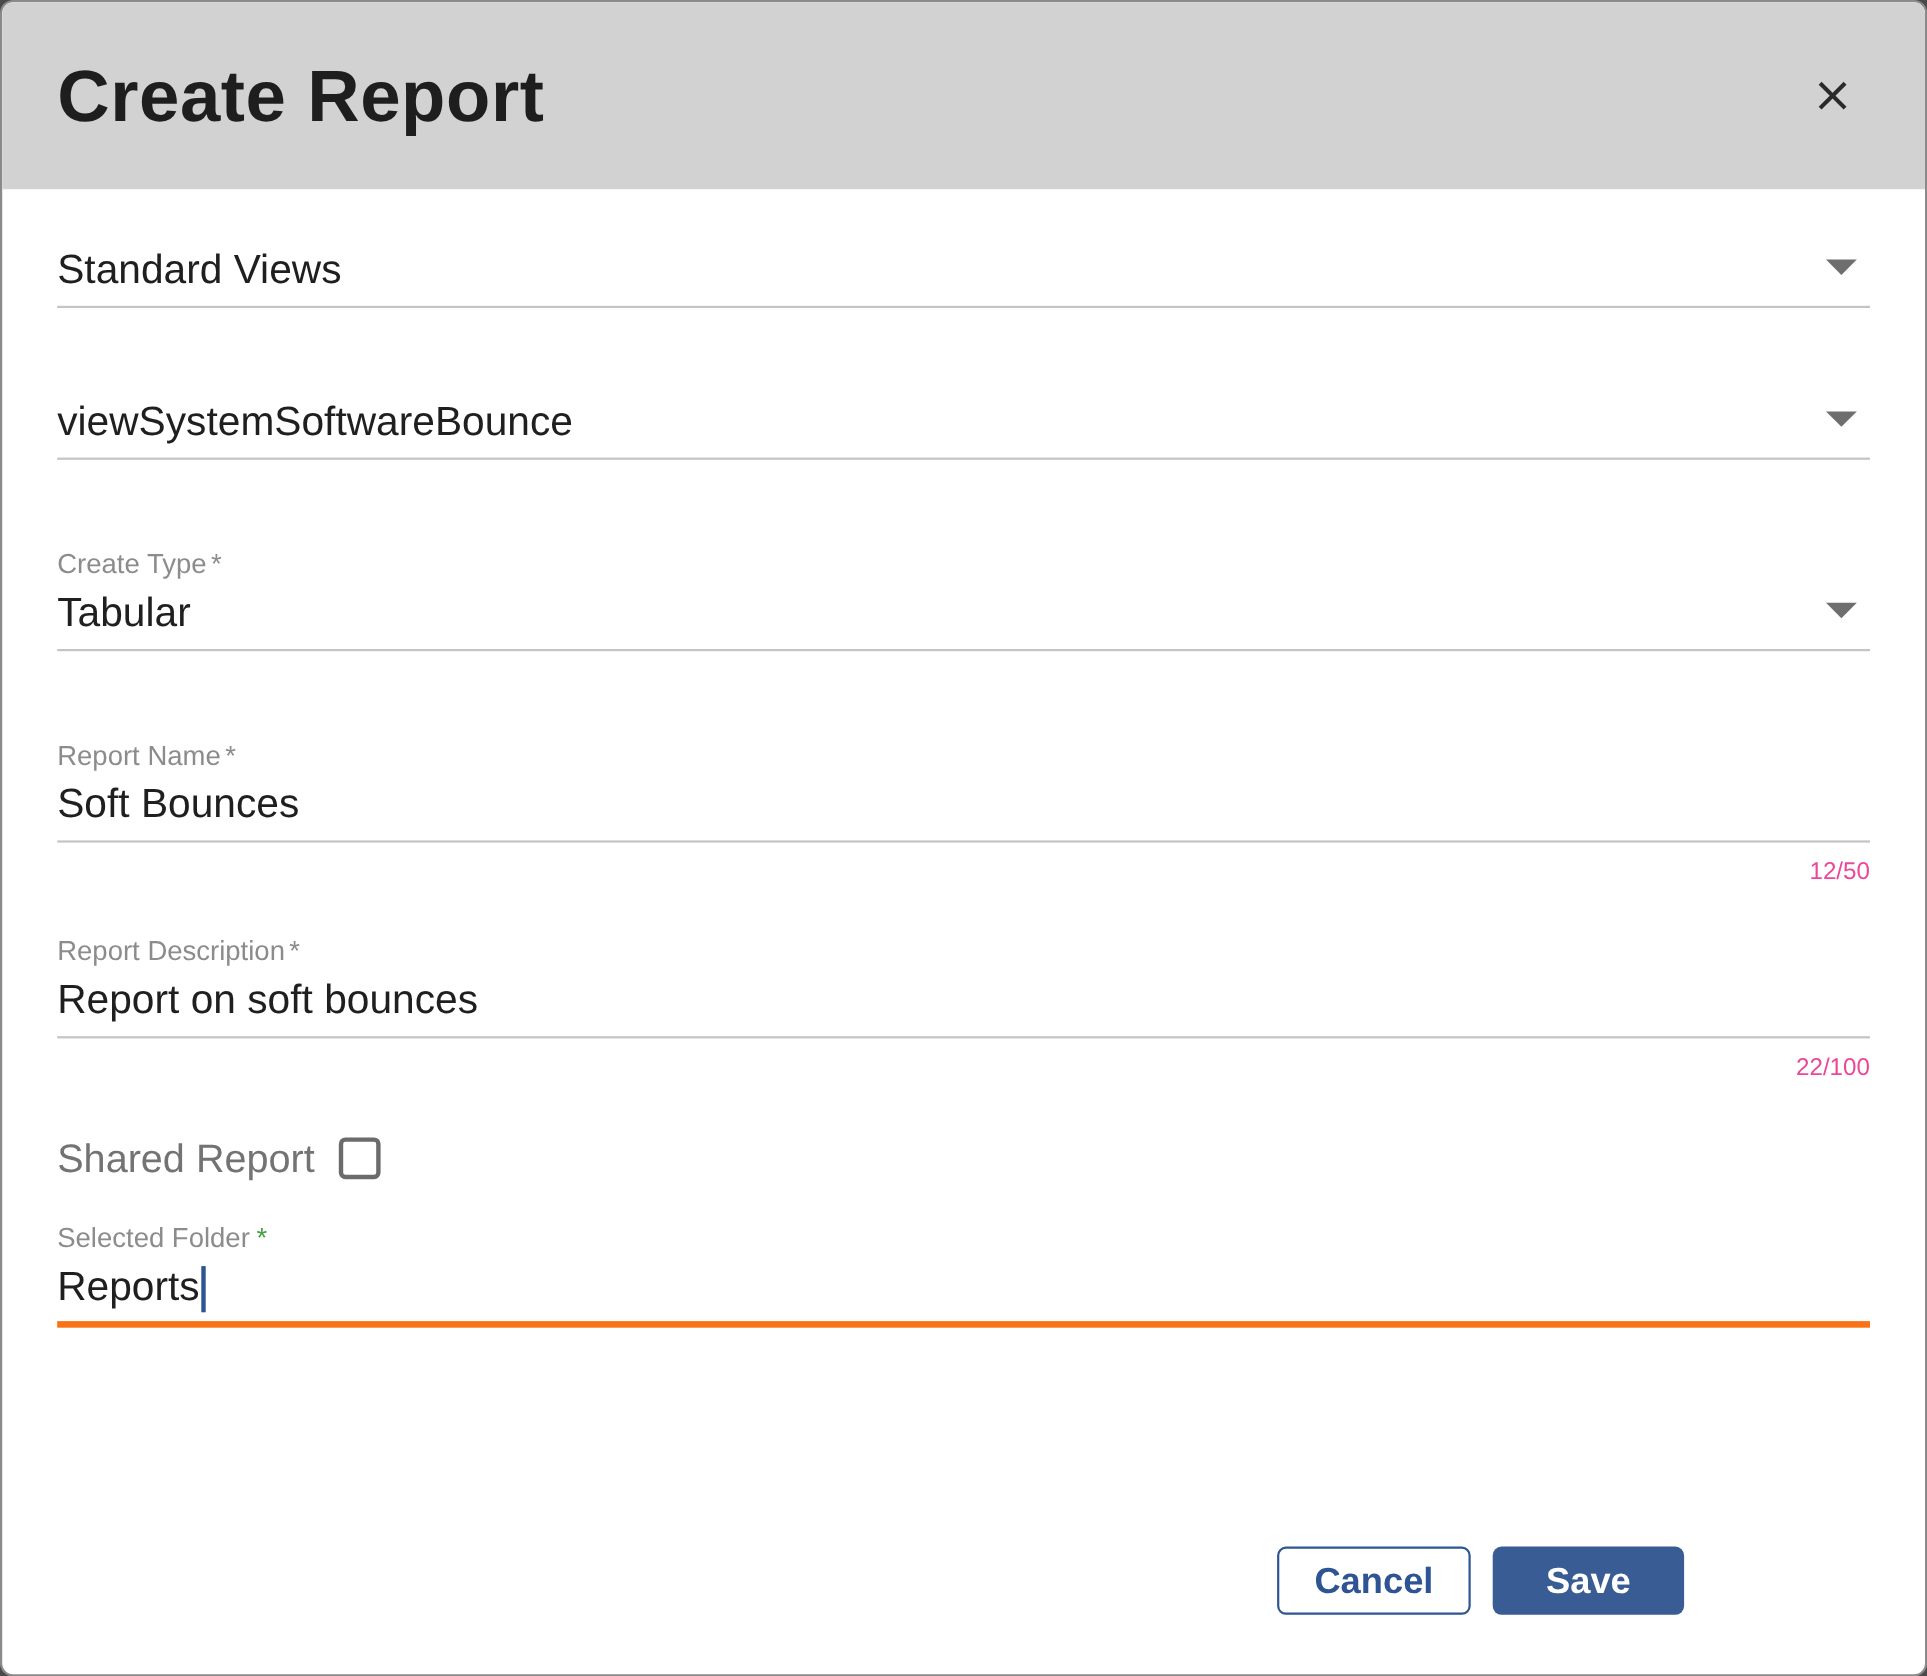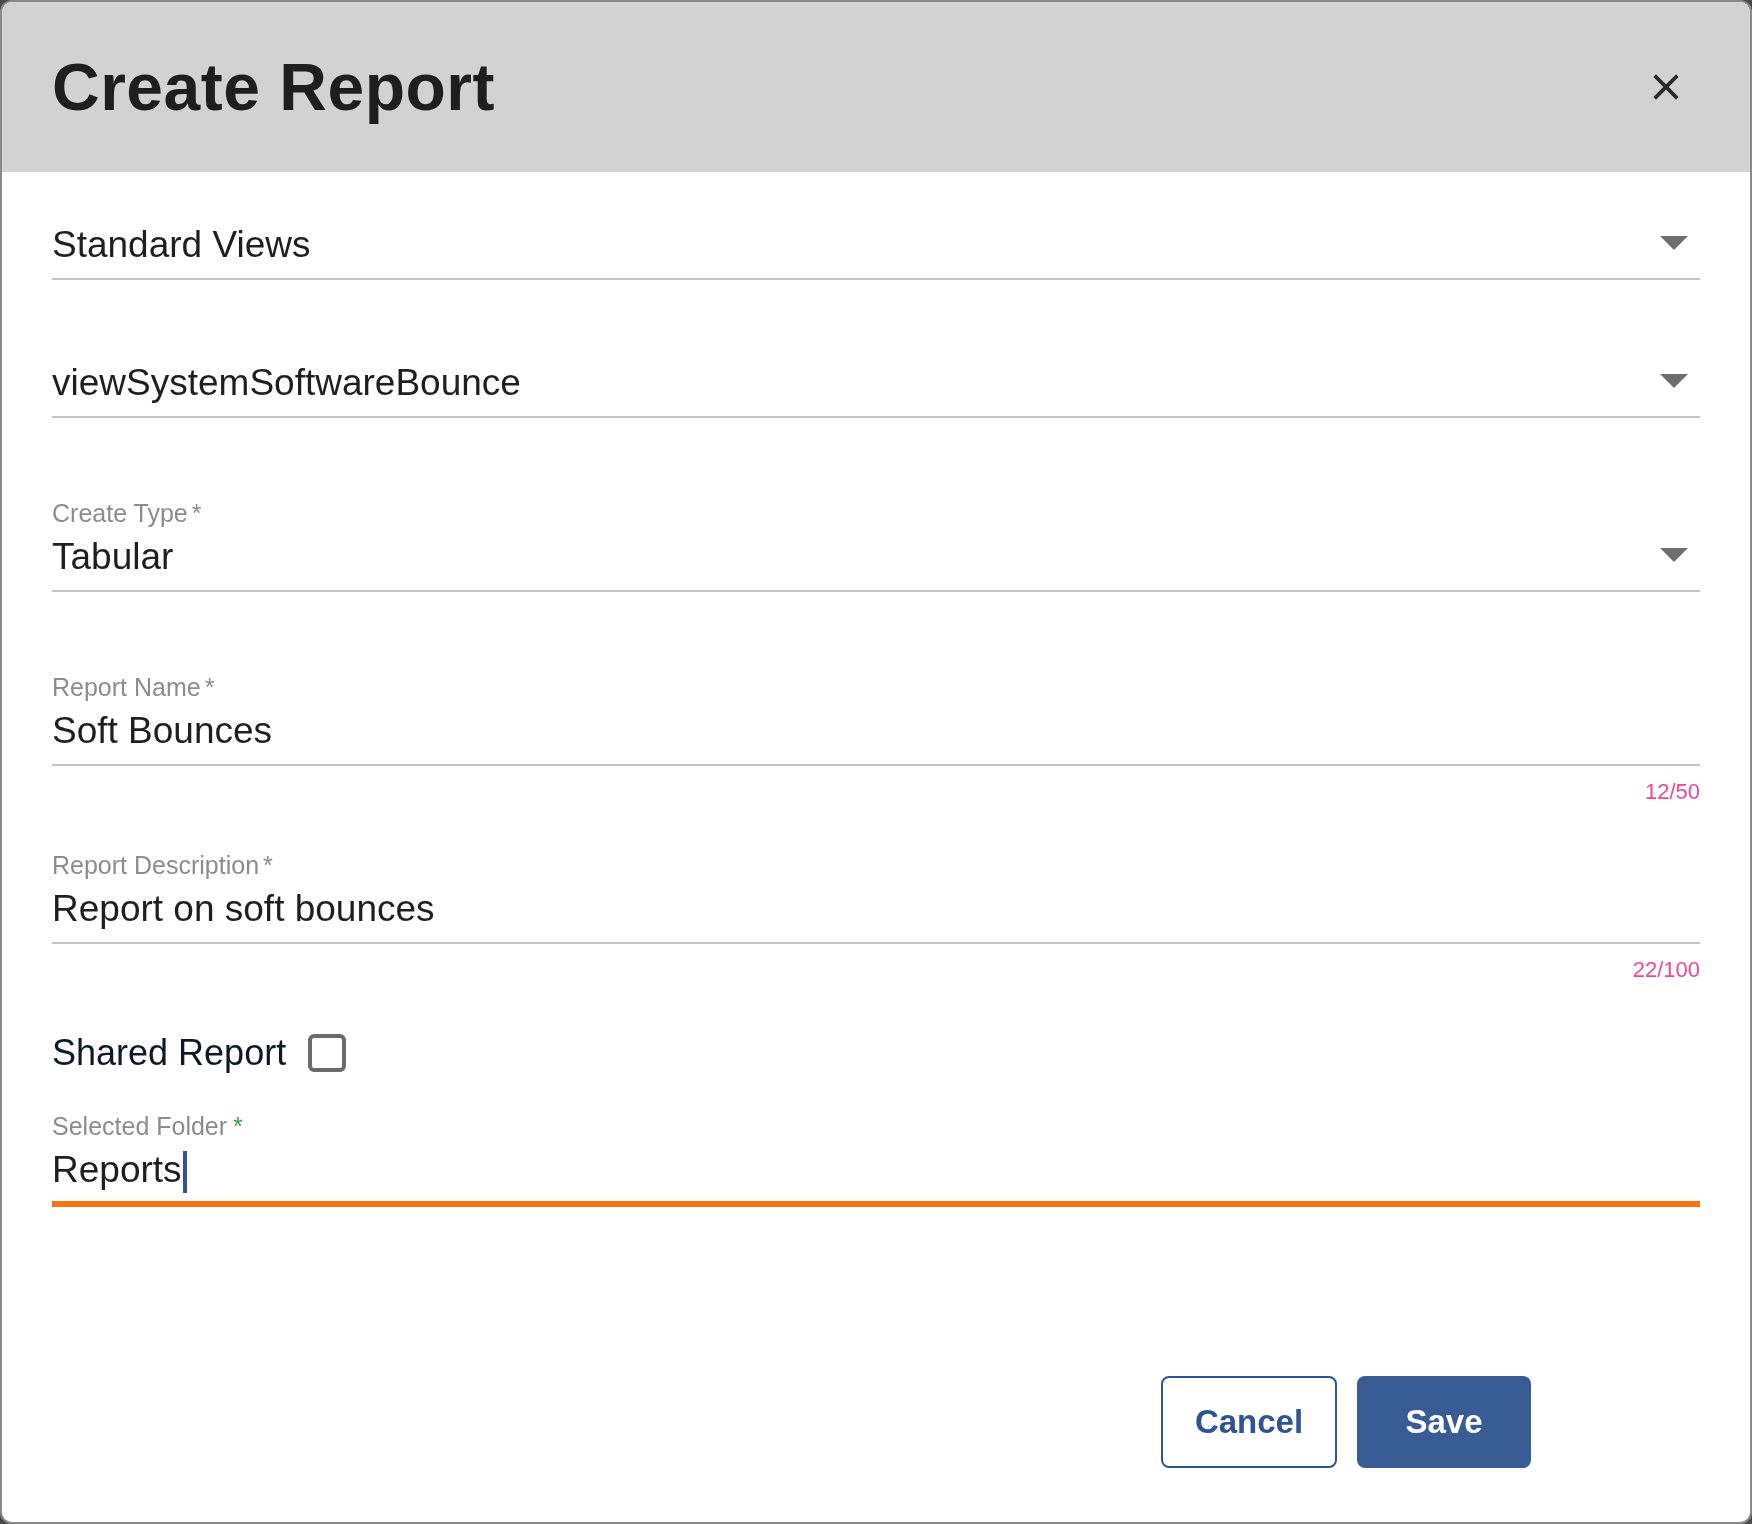--- a/index.html
+++ b/index.html
@@ -80,21 +80,21 @@
   .after-name { margin-bottom: 40px; }
   .after-desc { margin-bottom: 44px; }
 
   .checkbox-row {
     display: flex;
     align-items: center;
     margin-bottom: 37px;
   }
   .checkbox-label {
     font-size: 36px;
-    color: #0f172a;
+    color: #737373;
   }
   .checkbox-box {
     width: 38px; height: 38px;
     border: 4px solid #6b6b6b;
     border-radius: 6px;
     background: #ffffff;
     margin-left: 22px;
     cursor: pointer;
   }
 
@@ -114,21 +114,21 @@
   }
 
   .modal-footer {
     position: absolute;
     right: 219px;
     bottom: 54px;
     display: flex;
     gap: 20px;
   }
   .btn {
-    height: 92px;
+    height: 62px;
     font-family: "Liberation Sans", sans-serif;
     font-size: 33px;
     font-weight: bold;
     border-radius: 8px;
     cursor: pointer;
     display: flex;
     align-items: center;
     justify-content: center;
   }
   .btn-cancel {

